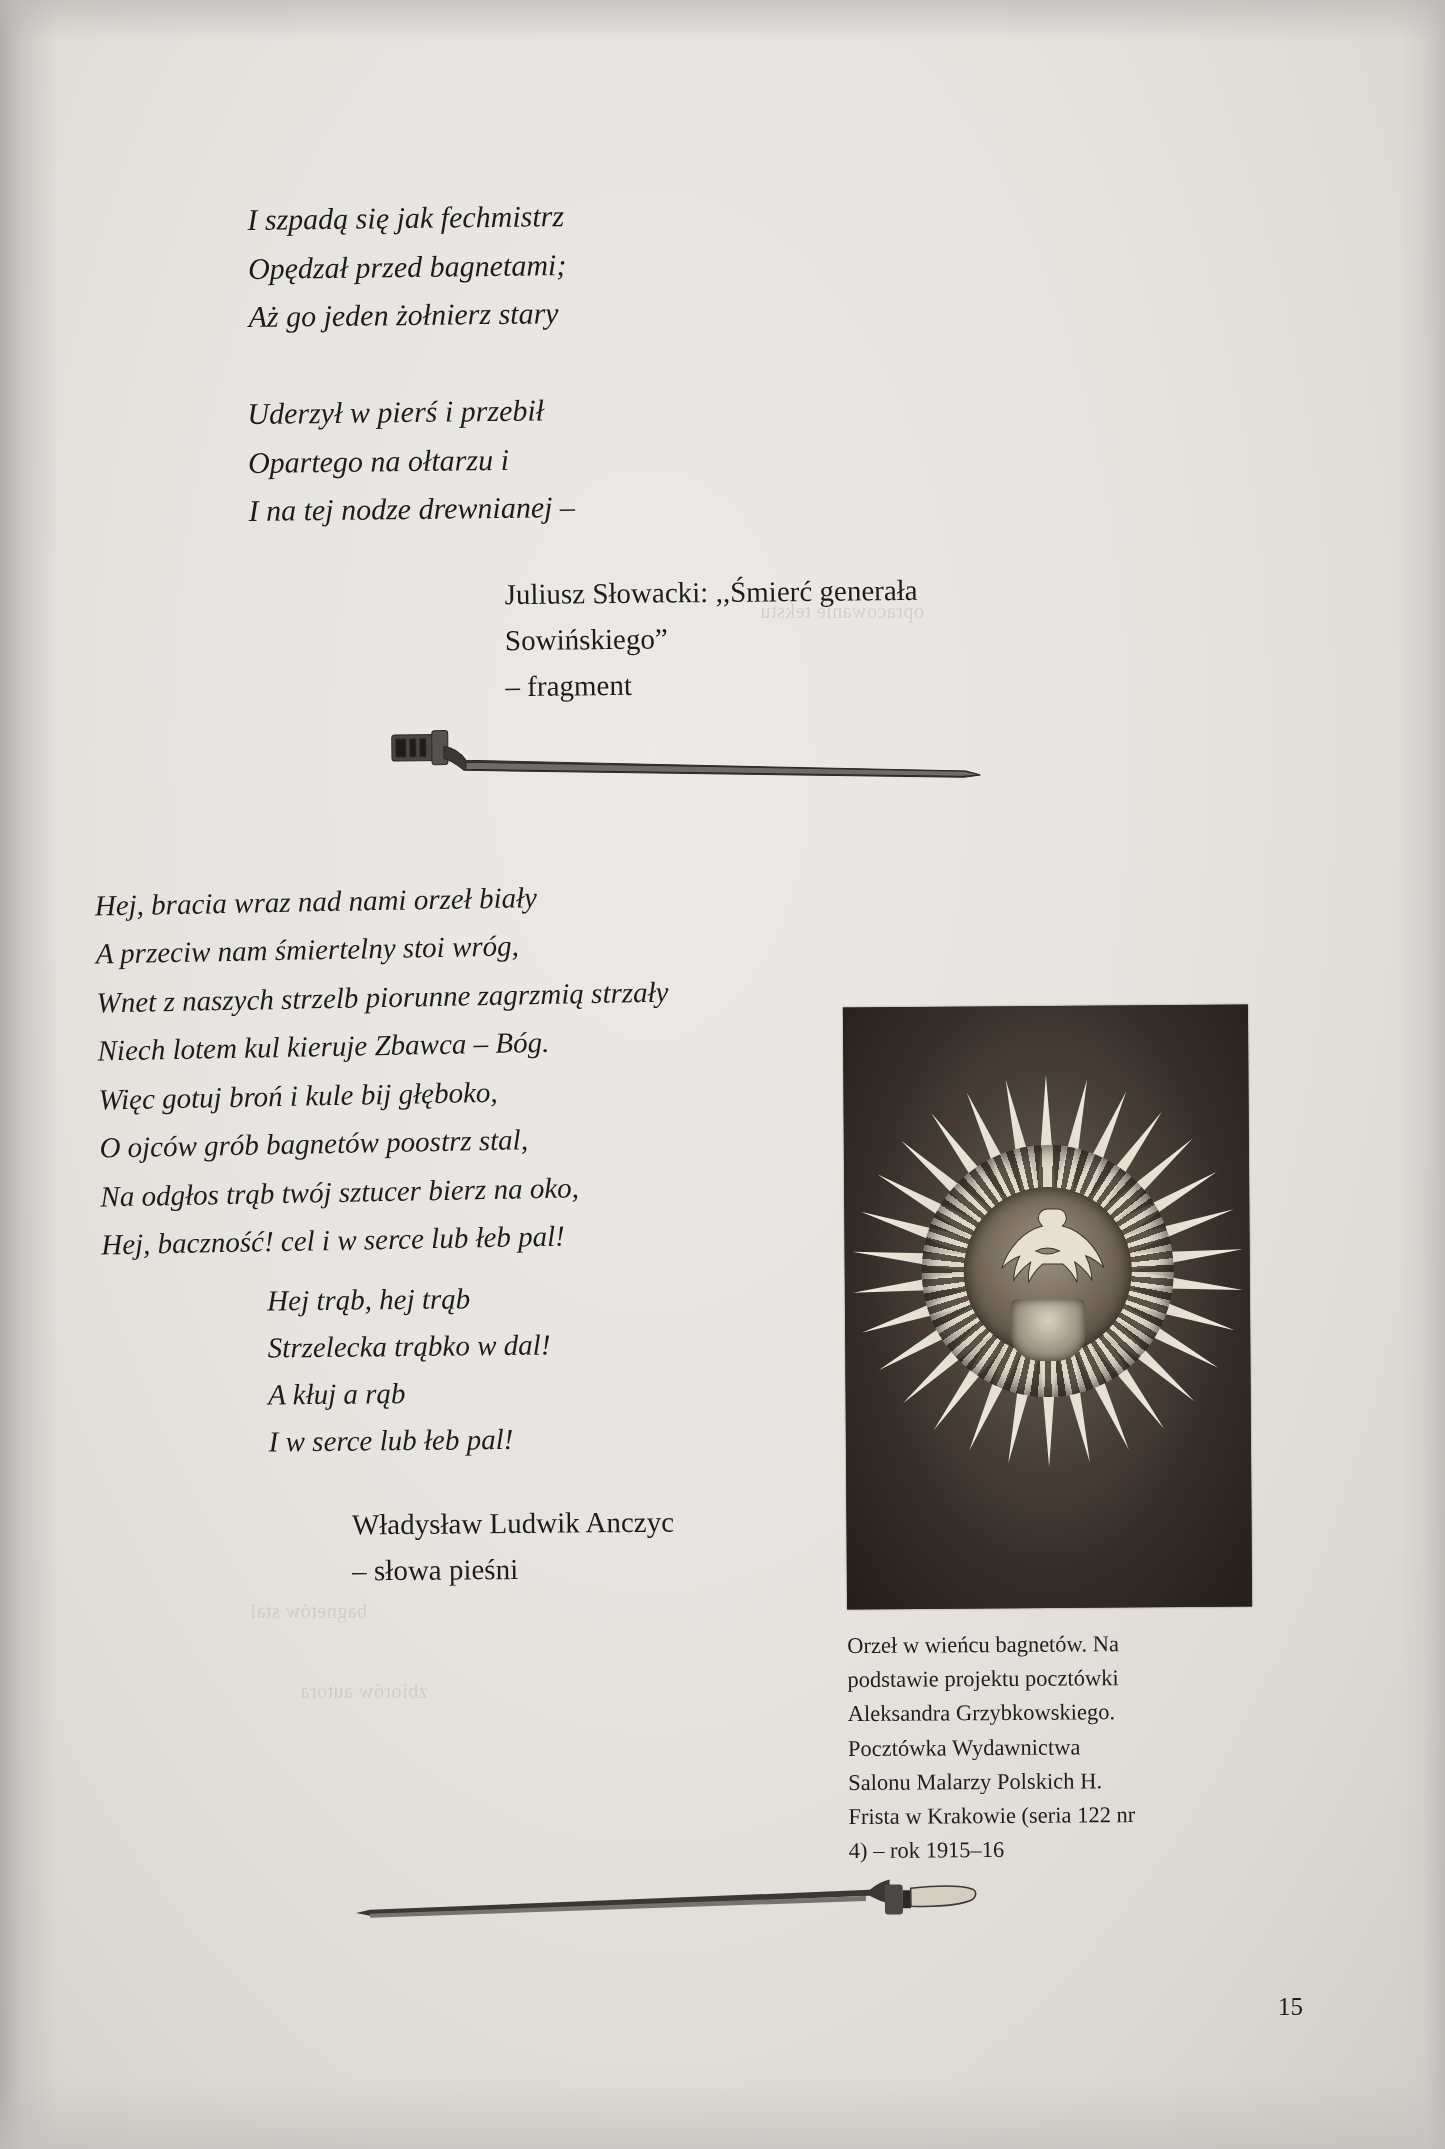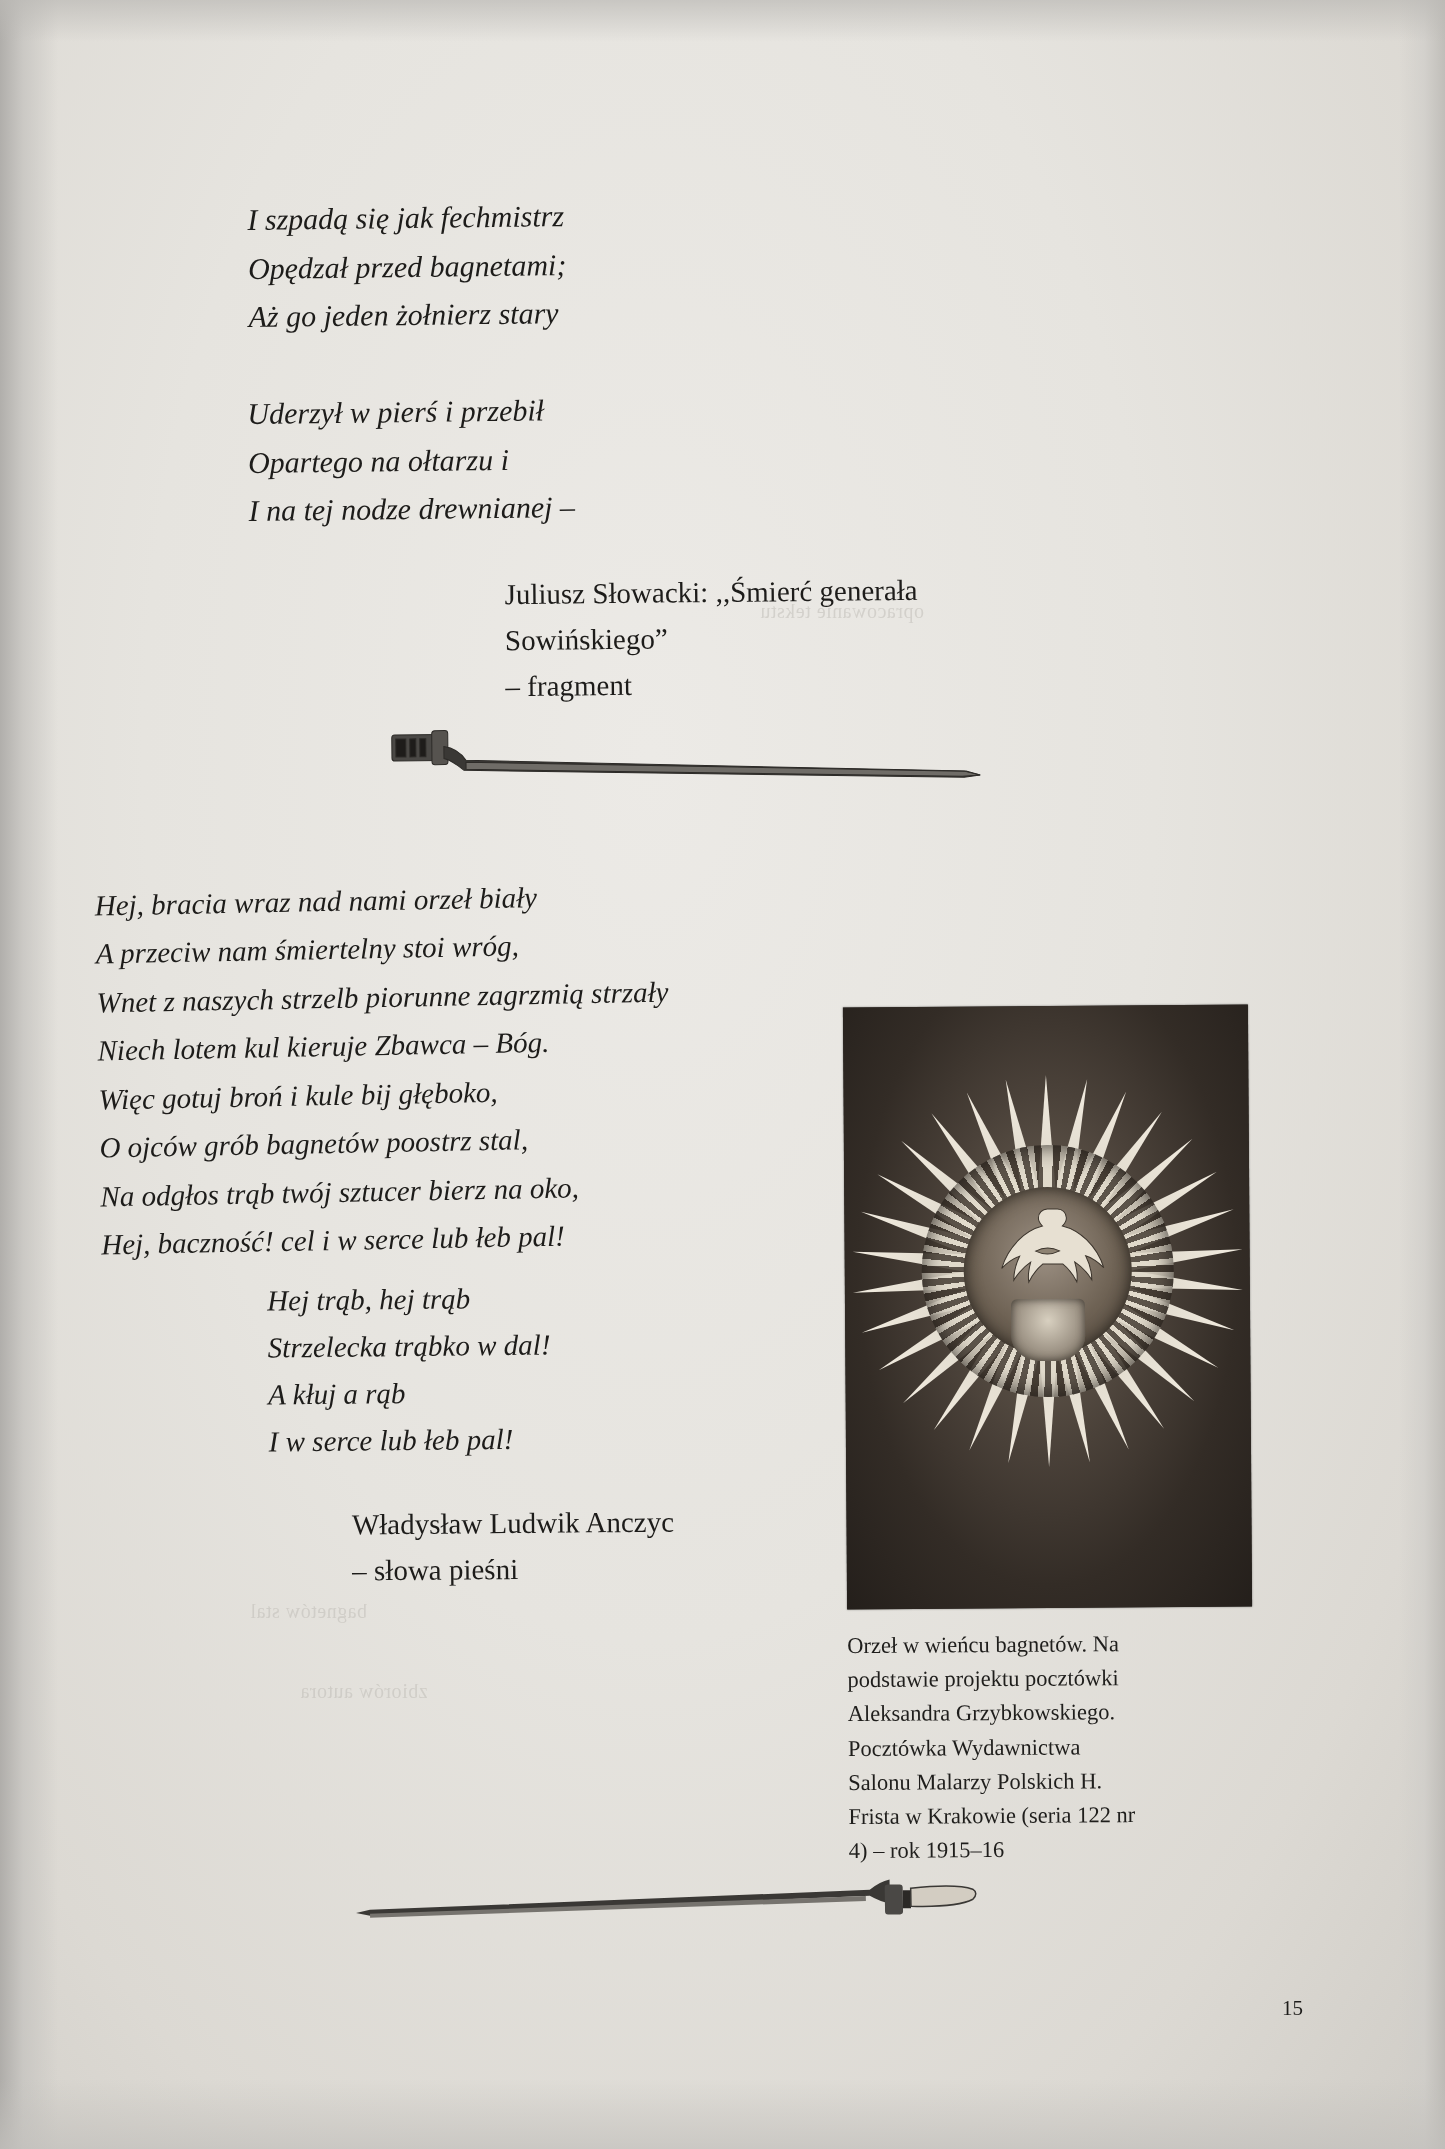--- a/index.html
+++ b/index.html
@@ -132,21 +132,21 @@
     font-size: 22.5px;
     line-height: 1.52;
     color: #1f1e1c;
     transform: rotate(-0.4deg);
   }
 
   .page-number {
     position: absolute;
     right: 142px;
     bottom: 186px;
-    font-size: 21px;
+    font-size: 25px;
     color: #1d1c1a;
   }
 
   
   .photo {
     position: absolute;
     left: 845px;
     top: 948px;
     width: 405px;
     height: 602px;

